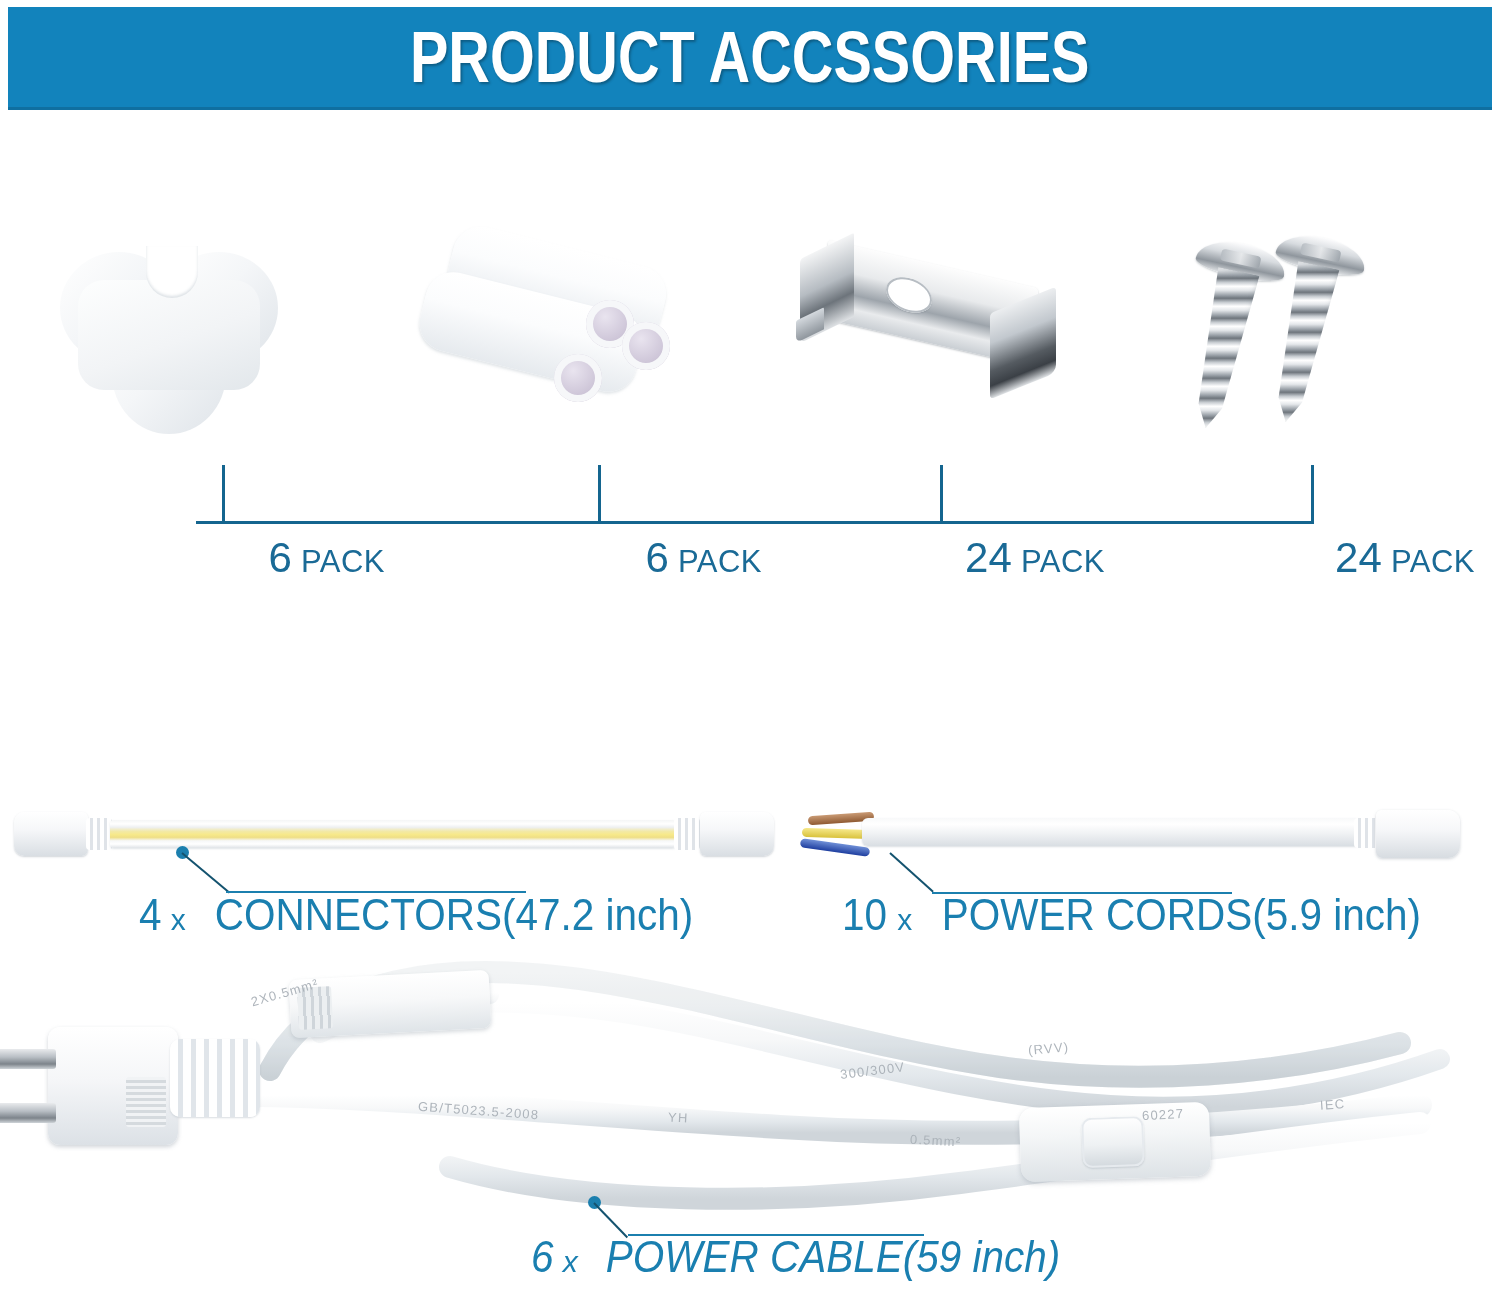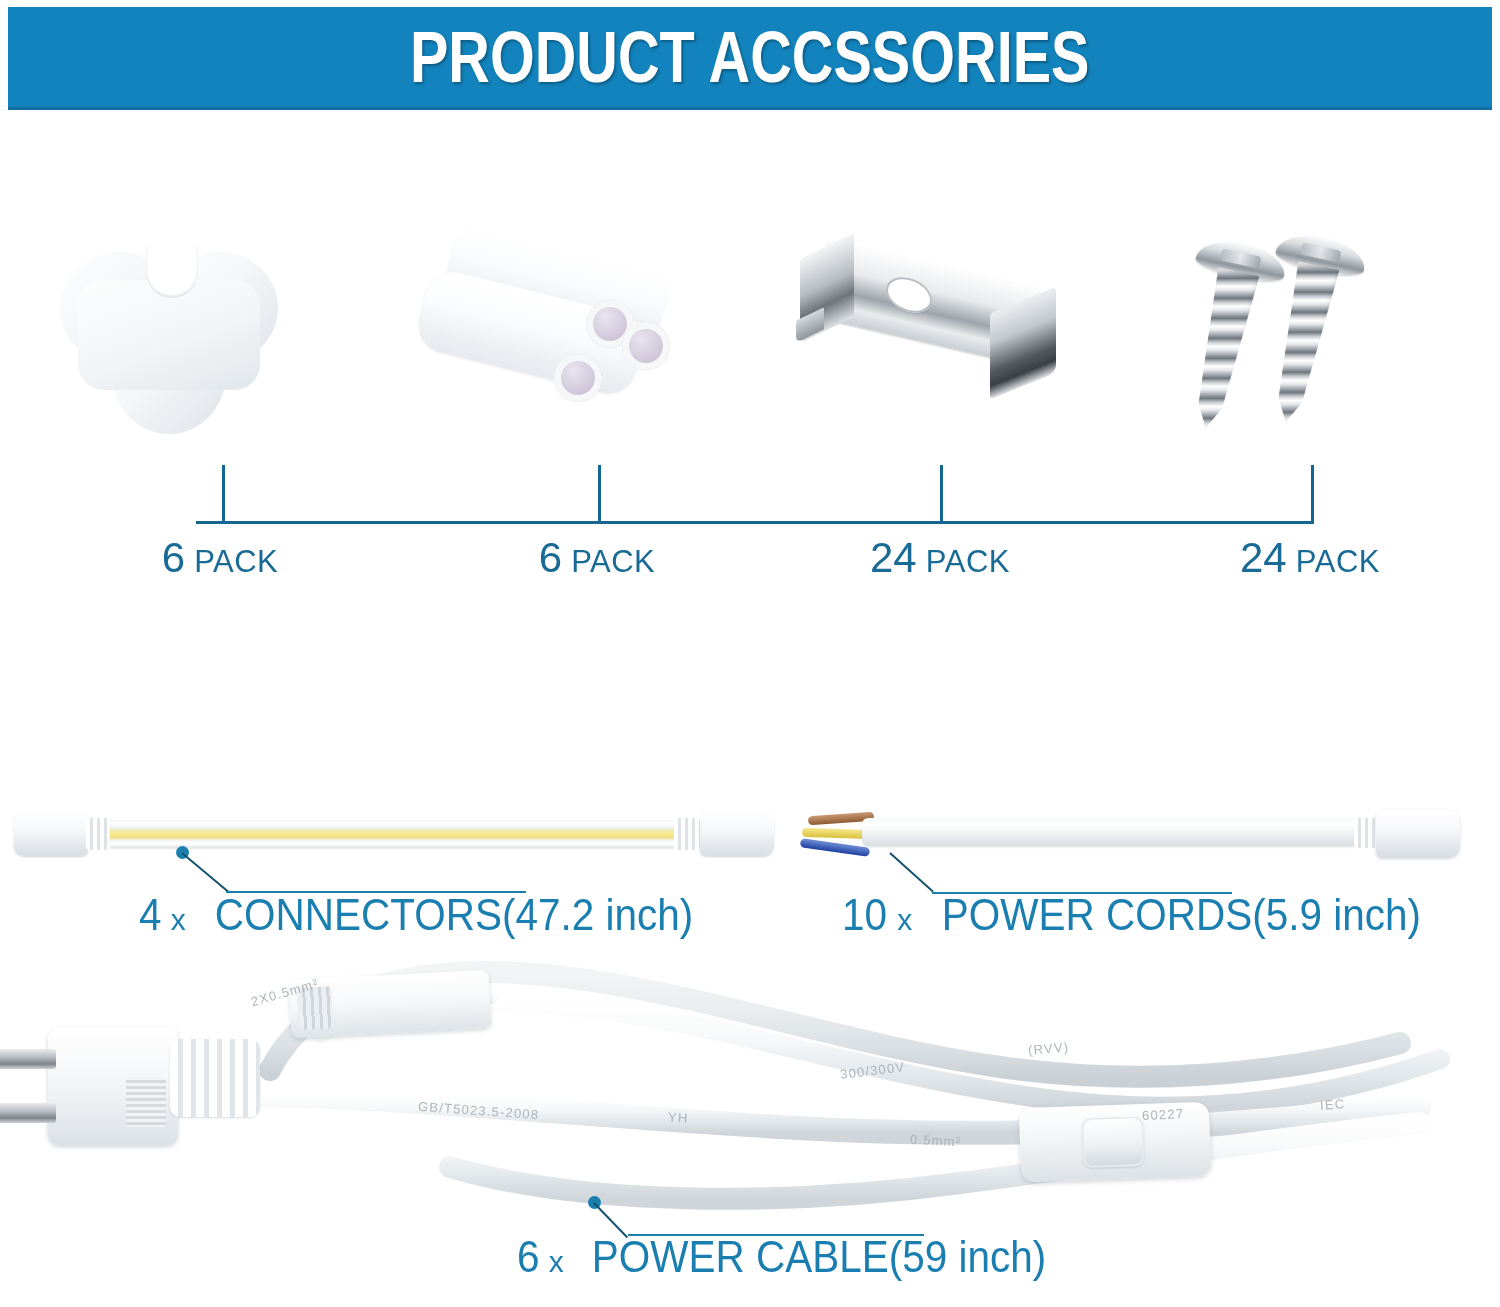--- a/index.html
+++ b/index.html
@@ -140,21 +140,21 @@
   .bk-h{
     position:absolute; left:196px; top:521px; width:1118px; height:3px;
     background:#14658f;
   }
   .bk-v{
     position:absolute; width:3px; height:58px; background:#14658f; top:465px;
   }
 
   
   .pack-label{
-    position:absolute; top:534px; width:330px; text-align:center;
+    position:absolute; top:534px; width:330px; text-align:right;
     color:#1a6a96; white-space:nowrap;
   }
   .pack-num{
     font-size:42px; font-weight:400; letter-spacing:0px;
     font-family:"Liberation Sans", sans-serif;
   }
   .pack-word{
     font-size:31px; font-weight:400; letter-spacing:.5px;
     font-family:"Liberation Sans", sans-serif;
   }
@@ -469,15 +469,15 @@
   <div class="cab-print" style="left:230px; top:30px; transform:rotate(-16deg);">2X0.5mm²</div>
   <div class="cab-print" style="left:890px; top:178px; transform:rotate(3deg);">0.5mm²</div>
 </div>
 
 <div class="callout" style="left:588px; top:1196px; width:520px; height:50px;">
   <div class="dot" style="left:0px; top:0px;"></div>
   <div class="diag" style="left:6px; top:6px; width:48px; transform:rotate(46deg);"></div>
   <div class="horiz" style="left:40px; top:38px; width:296px;"></div>
 </div>
 
-<div class="cable-label" style="left:516px; top:1232px;">
+<div class="cable-label" style="left:530px; top:1232px;font-style:italic;">
   <span class="cl-num">6</span><span class="cl-x">&nbsp;</span><span class="cl-x">x</span><span class="cl-x">&nbsp;</span><span class="cl-txt">POWER CABLE(59 inch)</span>
 </div>
 
 </body></html>

